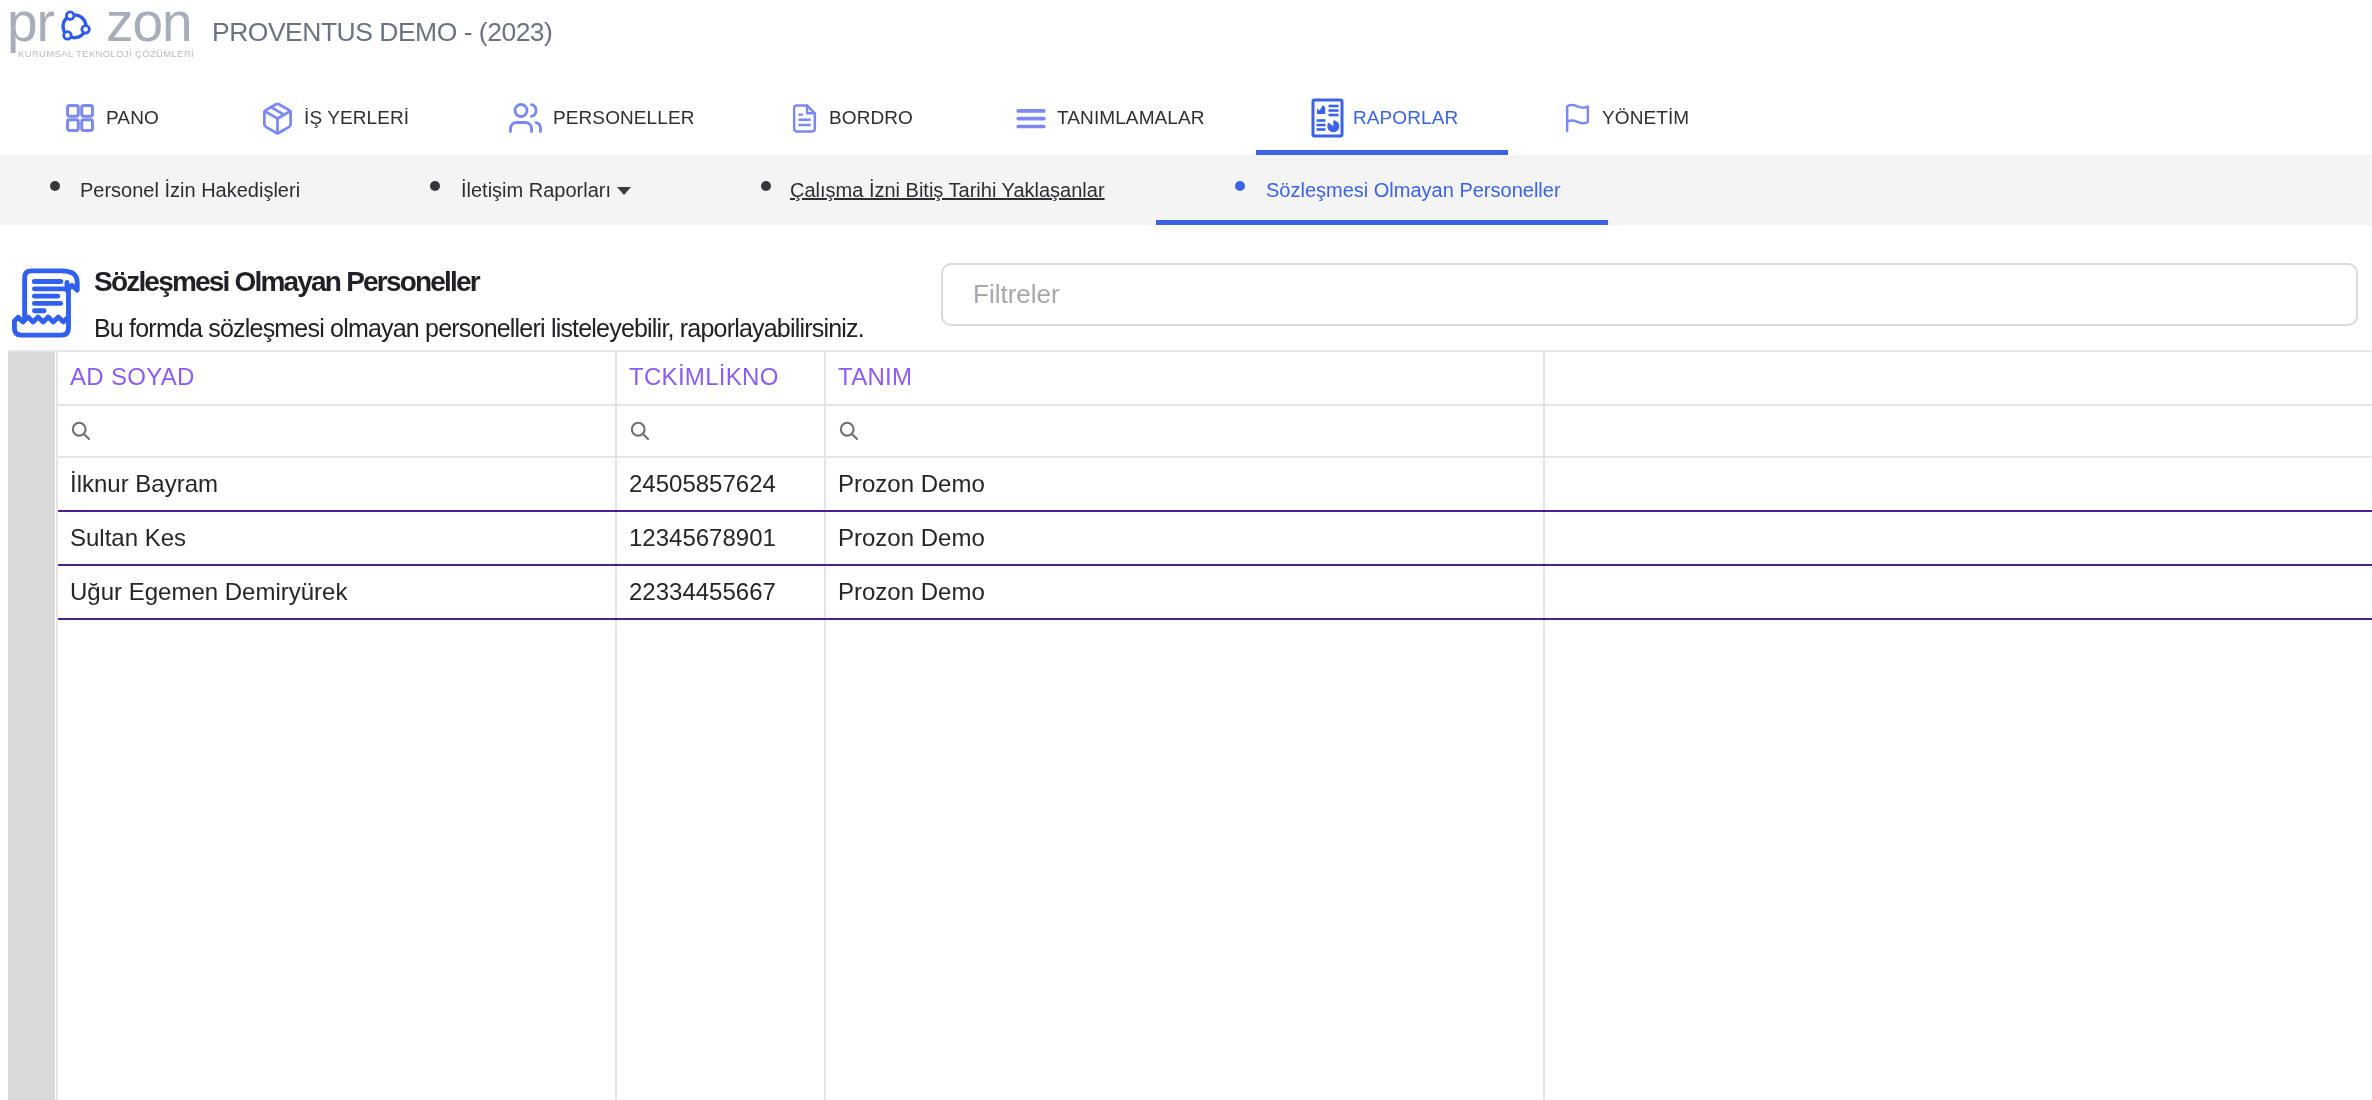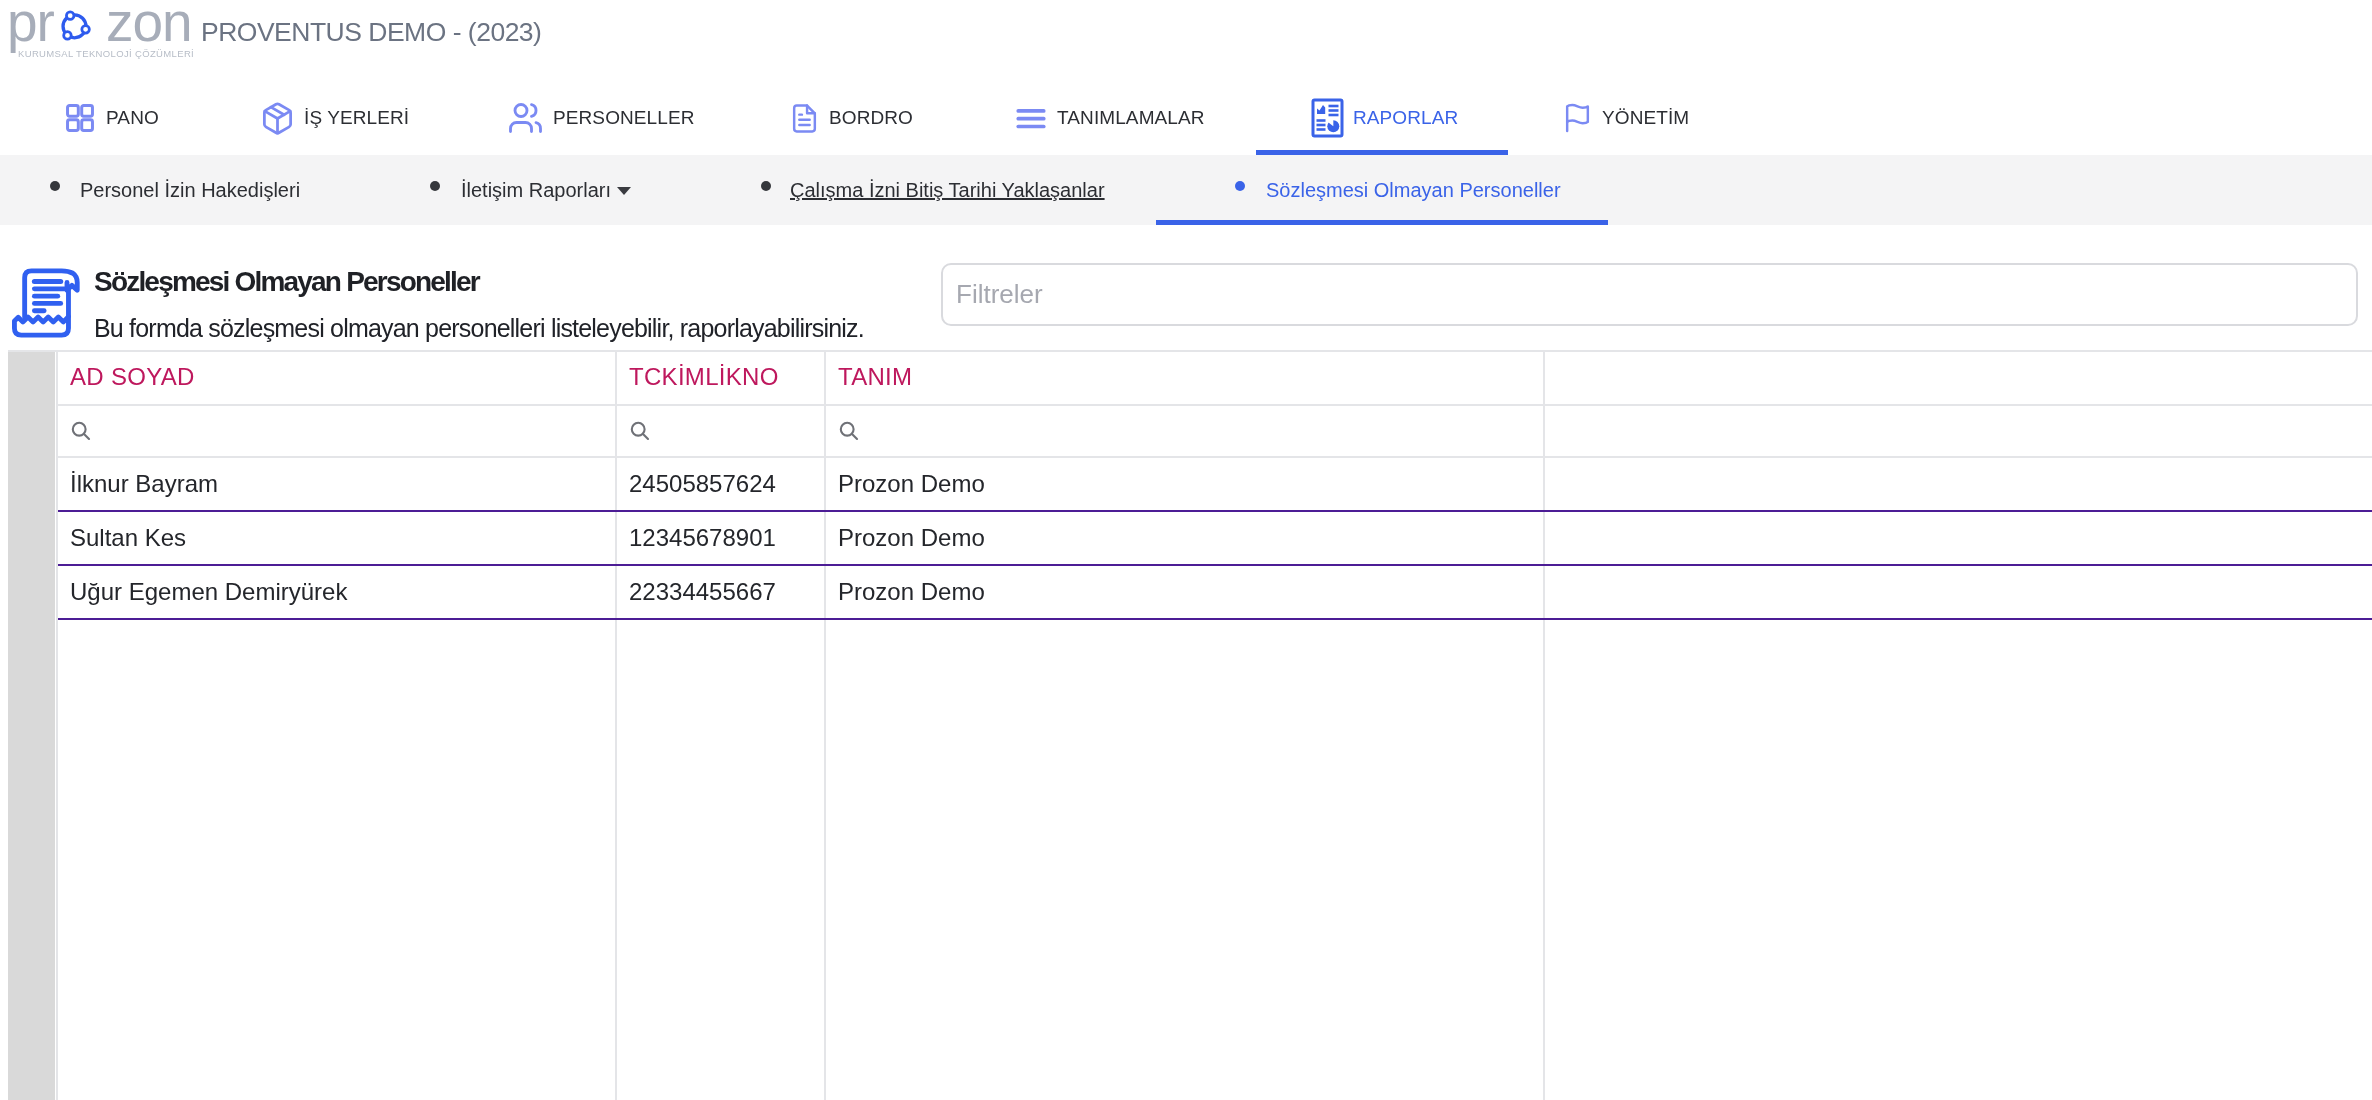--- a/index.html
+++ b/index.html
@@ -6,21 +6,21 @@
   html,body { width:2372px; height:1100px; background:#ffffff; overflow:hidden;
               font-family:"Liberation Sans", sans-serif; }
 
   
   #logo { position:absolute; left:7px; top:2px; width:200px; height:56px; }
   .logo-line { position:absolute; left:0; top:-9px; display:flex; align-items:baseline;
                color:#a7adb9; font-size:55px; font-weight:500; letter-spacing:-1px; line-height:58px; }
   .logo-line svg { margin:0 15px 9px 4px; align-self:flex-end; }
   .logo-tagline { position:absolute; left:11px; top:46px; font-size:9.5px; letter-spacing:0.35px;
                   color:#b7bdc7; white-space:nowrap; font-weight:500; }
-  #window-title { position:absolute; left:201px; top:17px; font-size:26.5px; color:#6b7382;
+  #window-title { position:absolute; left:212px; top:17px; font-size:26.5px; color:#6b7382;
                   letter-spacing:-0.5px; }
 
   
   #nav { position:absolute; left:0; top:82px; width:100%; height:72px;padding-left:17px; }
   .nav-item { position:absolute; top:0; height:72px; display:flex; align-items:center; gap:9px;
               cursor:pointer; }
   .nav-item .lbl { font-size:19px; letter-spacing:0.1px; color:#2c2e33; white-space:nowrap; }
   .nav-item.active .lbl { color:#3a63e8; }
   .nav-item:nth-of-type(1){ left:63px; }
   .nav-item:nth-of-type(2){ left:260px; }
@@ -53,37 +53,37 @@
                       background:#3a63e8; }
 
   
   #content-icon { position:absolute; left:12px; top:262px; }
   #page-title { position:absolute; left:94px; top:264px; font-size:28px; font-weight:600;
                 color:#1f2126; line-height:36px; letter-spacing:-1.8px; }
   #page-subtitle { position:absolute; left:94px; top:312px; font-size:25px; color:#202228;
                    line-height:33px; letter-spacing:-0.8px; }
   #filters-input { position:absolute; left:941px; top:263px; width:1417px; height:63px;
                    border:2px solid #d9dade; border-radius:10px; font-size:26px; color:#3f4147;
-                   padding:0 20px 0 13px; outline:none;
+                   padding:0 20px 0 30px; outline:none;
                    font-family:"Liberation Sans", sans-serif; background:#fff; }
   #filters-input::placeholder { color:#a6a8b0; opacity:1; }
 
   
   #grid-strip { position:absolute; left:8px; top:352px; width:47px; height:748px;
                 background:#d9d9d9; }
   #grid-topline { position:absolute; left:8px; top:350px; width:2364px; height:2px;
                   background:#e4e5e8; }
   #grid { position:absolute; left:56px; top:350px; width:2316px; height:750px;
           border-left:2px solid #e4e5e8; }
   .grow { display:grid; grid-template-columns:559px 209px 719px 1fr; }
   .grow > div { border-right:2px solid #e4e5e8; padding-left:12px; overflow:hidden;
                 white-space:nowrap; display:flex; align-items:center; }
   .grow > div:last-child { border-right:none; }
   #grid-head { height:56px; border-bottom:2px solid #e4e5e8; }
-  #grid-head > div { font-size:24px; color:#be185d; letter-spacing:0.3px; }
+  #grid-head > div { font-size:24px; color:#8b5cf6; letter-spacing:0.3px; }
   #grid-search { height:52px; border-bottom:2px solid #e4e5e8; }
   .data-row { height:54px; border-bottom:2px solid #4c1d95; }
   .data-row > div { font-size:24px; color:#24262b; }
   #grid-filler { height:480px; }
   .sicon { cursor:text; }
 </style>
 </head>
 <body>
 
 <div id="logo">

